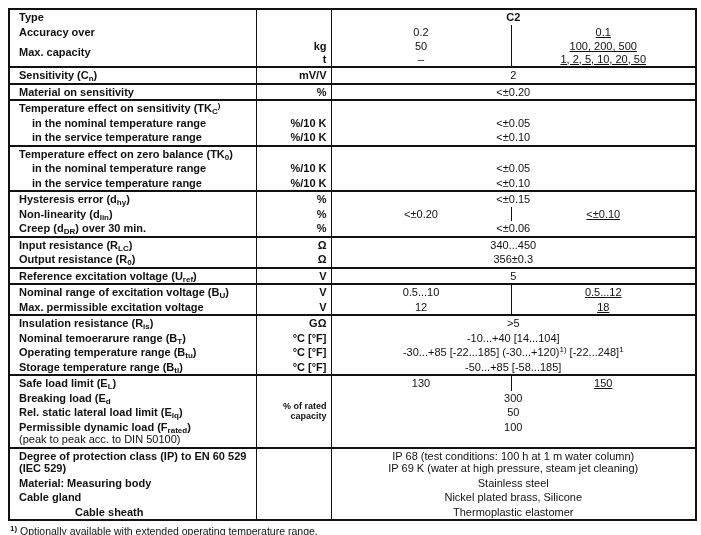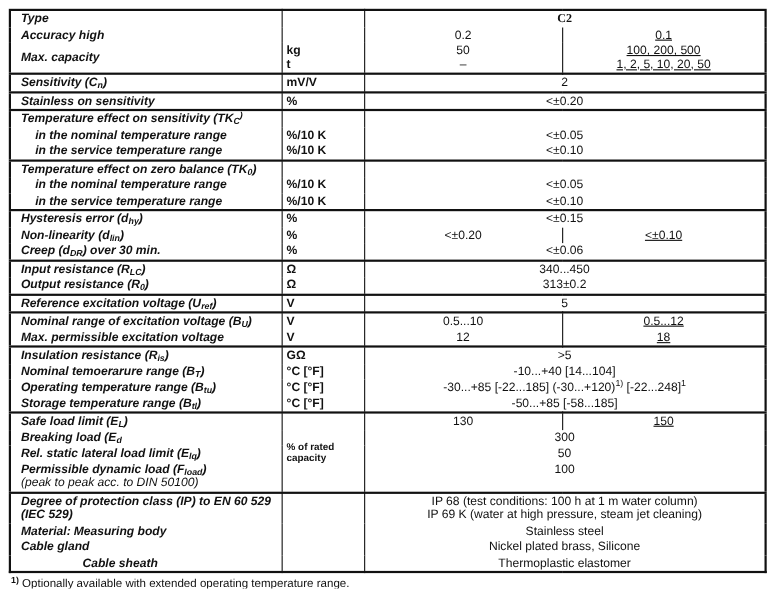--- a/index.html
+++ b/index.html
@@ -3,27 +3,27 @@
 <meta charset="utf-8">
 <title>Specification Table</title>
 <style>
   html,body{margin:0;padding:0;background:#fff;}
   body{width:701px;height:535px;overflow:hidden;font-family:"Liberation Sans",sans-serif;color:#111;}
   .page{padding:8px 6px 0 8px;}
   table.spec{border-collapse:collapse;table-layout:fixed;width:687px;border:2px solid #111;}
   tbody{border-top:2px solid #111;}
   td{vertical-align:middle;padding:1px 4px;font-size:11px;line-height:12.5px;overflow:hidden;}
   tr{height:14px;}
-  td.param{font-weight:bold;text-align:left;padding-left:9px;font-style:italic;}
+  td.param{font-weight:bold;text-align:left;padding-left:9px;}
   td.indent{padding-left:22px;font-weight:bold;margin-top:48px;}
-  td.unit{text-align:left;font-weight:bold;border-left:1.5px solid #111;border-right:1.5px solid #111;margin-left:32px;}
+  td.unit{text-align:right;font-weight:bold;border-left:1.5px solid #111;border-right:1.5px solid #111;margin-left:32px;}
   td.unit-small{font-size:9px;line-height:10.5px;}
   td.val{text-align:center;font-weight:normal;}
   td.v2{border-left:1.5px solid #111;text-decoration:underline;}
-  td.bold{font-weight:bold;font-family:Liberation Serif, serif;}
+  td.bold{font-weight:bold;}
   .pre{white-space:pre-line;}
   sub{font-size:8px;vertical-align:-2px;line-height:0;}
   sup{font-size:8px;vertical-align:4px;line-height:0;}
   .param-sub{font-weight:normal;}
   .mat-label{display:inline-block;width:48px;}
   .footnote{margin:4px 0 0 2px;font-size:10.5px;color:#111;}
   .footnote sup{font-weight:bold;font-size:8px;}
 </style>
 </head>
 <body>
@@ -37,21 +37,21 @@
         <col style="width:185px">
       </colgroup>
 
   <tbody>
     <tr>
       <td class="param">Type</td>
       <td class="unit"></td>
       <td class="val bold" colspan="2">C2</td>
     </tr>
     <tr>
-      <td class="param">Accuracy high</td>
+      <td class="param">Accuracy over</td>
       <td class="unit"></td>
       <td class="val">0.2</td>
       <td class="val v2">0.1</td>
     </tr>
     <tr>
       <td class="param">Max. capacity</td>
       <td class="unit pre">kg
 t</td>
       <td class="val pre">50
 –</td>
@@ -63,21 +63,21 @@
   <tbody>
     <tr>
       <td class="param">Sensitivity (C<sub>n</sub>)</td>
       <td class="unit">mV/V</td>
       <td class="val" colspan="2">2</td>
     </tr>
   </tbody>
 
   <tbody>
     <tr>
-      <td class="param">Stainless on sensitivity</td>
+      <td class="param">Material on sensitivity</td>
       <td class="unit">%</td>
       <td class="val" colspan="2">&lt;±0.20</td>
     </tr>
   </tbody>
 
   <tbody>
     <tr>
       <td class="param">Temperature effect on sensitivity (TK<sub>C</sub><sup>)</sup></td>
       <td class="unit"></td>
       <td class="val" colspan="2"></td>
@@ -133,21 +133,21 @@
 
   <tbody>
     <tr>
       <td class="param">Input resistance (R<sub>LC</sub>)</td>
       <td class="unit">Ω</td>
       <td class="val" colspan="2">340...450</td>
     </tr>
     <tr>
       <td class="param">Output resistance (R<sub>0</sub>)</td>
       <td class="unit">Ω</td>
-      <td class="val" colspan="2">313±0.2</td>
+      <td class="val" colspan="2">356±0.3</td>
     </tr>
   </tbody>
 
   <tbody>
     <tr>
       <td class="param">Reference excitation voltage (U<sub>ref</sub>)</td>
       <td class="unit">V</td>
       <td class="val" colspan="2">5</td>
     </tr>
   </tbody>
@@ -201,21 +201,21 @@
     <tr>
       <td class="param">Breaking load (E<sub>d</sub></td>
       <td class="val" colspan="2">300</td>
     </tr>
     <tr>
       <td class="param">Rel. static lateral load limit (E<sub>lq</sub>)</td>
       <td class="val" colspan="2">50</td>
     </tr>
     <tr>
       <td class="param">
-        <div>Permissible dynamic load (F<sub>load</sub>)</div>
+        <div>Permissible dynamic load (F<sub>rated</sub>)</div>
         <div class="param-sub">(peak to peak acc. to DIN 50100)</div>
       </td>
       <td class="val" colspan="2" style="vertical-align:top;">100</td>
     </tr>
   </tbody>
 
   <tbody>
     <tr>
       <td class="param pre">Degree of protection class (IP) to EN 60 529
 (IEC 529)</td>

